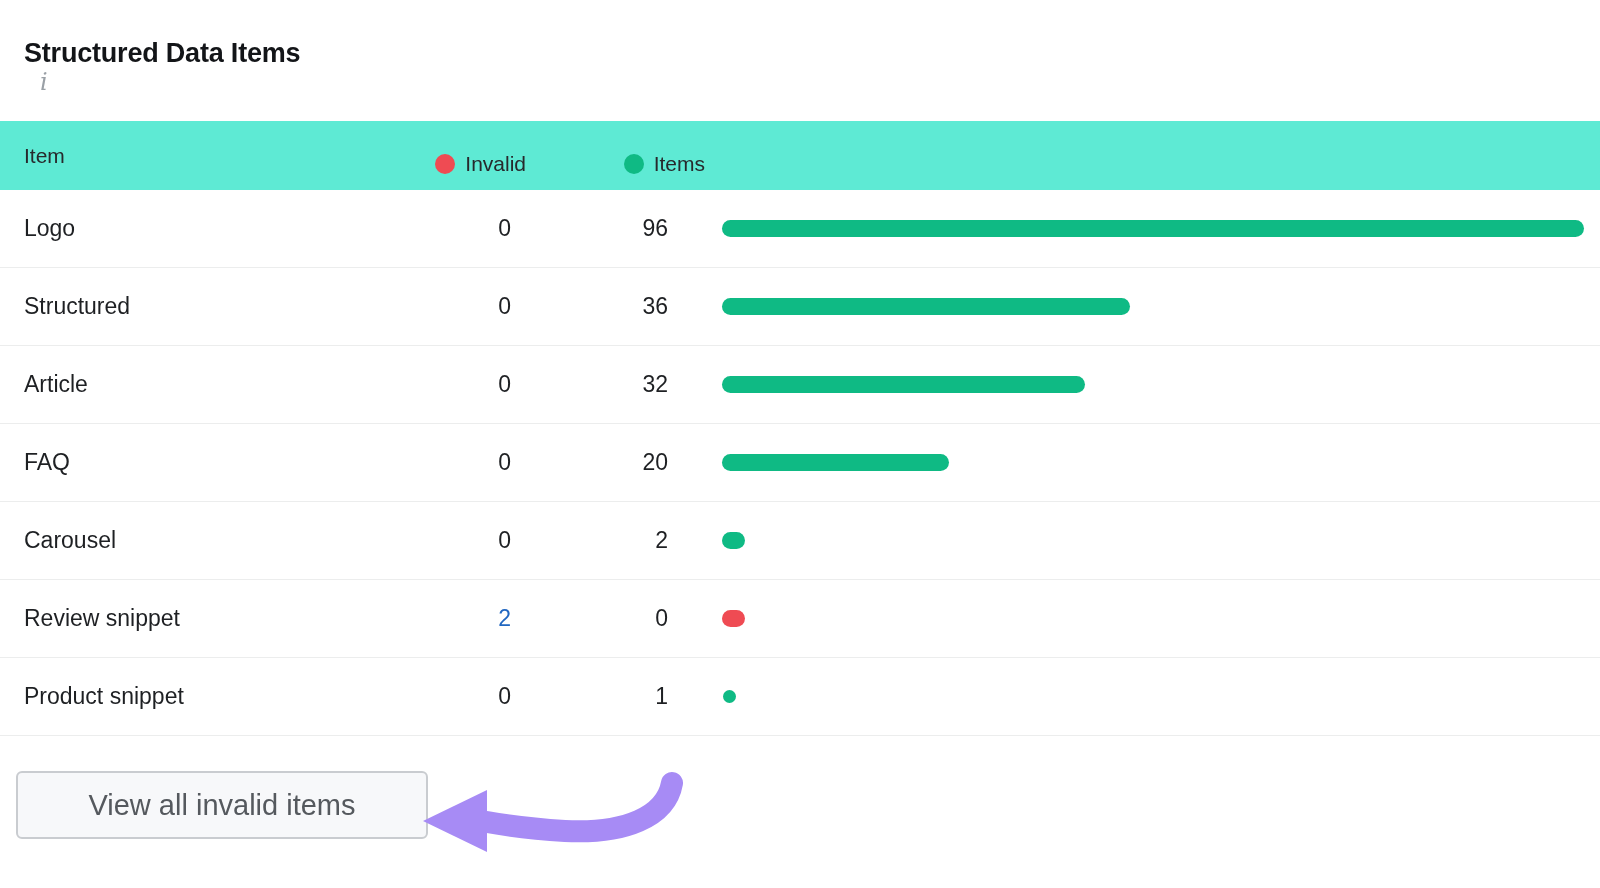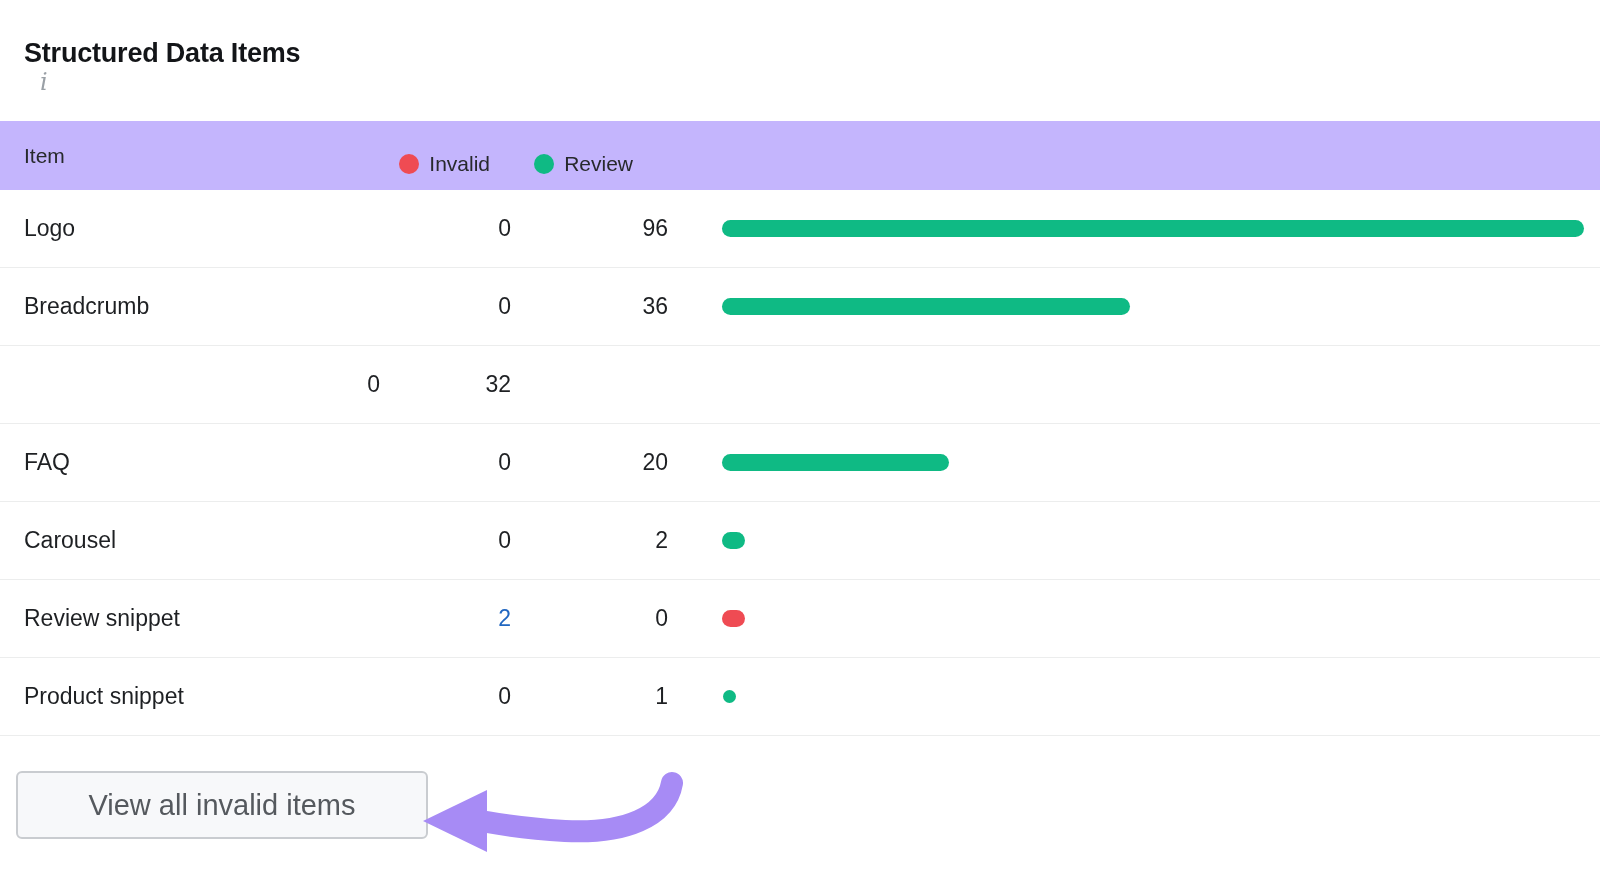--- a/index.html
+++ b/index.html
@@ -28,22 +28,22 @@
 
   
   .thead, .trow{
     display:grid;
     grid-template-columns:380px 131px 157px 32px 1fr;
     align-items:center;
   }
   .thead{
     margin-top:53px;
     height:69px;
-    background:#c4b5fd;
-    font-size:21px;color:#27292c;
+    background:#5eead4;
+    font-size:21px;color:#27292c;gap:36px;
   }
   .item-th{padding-left:24px;}
   .legend{display:flex;align-items:center;justify-content:flex-end;margin-top:16px;}
   .legend-invalid{padding-right:21px;}
   .legend-valid{padding-right:35px;}
   .dot{width:20px;height:20px;border-radius:50%;margin-right:10px;flex:0 0 auto;}
   .dot-invalid{background:var(--invalid);}
   .dot-valid{background:var(--valid);}
   .total-th{
     background:#e3e4e8;height:100%;
@@ -92,47 +92,48 @@
 </div>
 
 <div class="thead">
   <div class="item-th">Item</div>
   <div class="legend legend-invalid">
     <span class="dot dot-invalid"></span>
     <span>Invalid</span>
   </div>
   <div class="legend legend-valid">
     <span class="dot dot-valid"></span>
-    <span>Review</span>
+    <span>Items</span>
   </div>
   <div></div>
 </div>
 
 <div class="tbody">
   <div class="trow">
     <div class="item-label">Logo</div>
     <div class="num invalid-count">0</div>
     <div class="num valid-count">96</div>
     <div></div>
     <div class="bar-cell">
       <div class="bar" style="background: rgb(15, 186, 132); width: 100%;"></div>
     </div>
   </div>
 
   <div class="trow">
-    <div class="item-label">Breadcrumb</div>
+    <div class="item-label">Structured</div>
     <div class="num invalid-count">0</div>
     <div class="num valid-count">36</div>
     <div></div>
     <div class="bar-cell">
       <div class="bar" style="background: rgb(15, 186, 132); width: 47.3684%;"></div>
     </div>
   </div>
 
   <div class="trow">
+    <div class="item-label">Article</div>
     <div class="num invalid-count">0</div>
     <div class="num valid-count">32</div>
     <div></div>
     <div class="bar-cell">
       <div class="bar" style="background: rgb(15, 186, 132); width: 42.1053%;"></div>
     </div>
   </div>
 
   <div class="trow">
     <div class="item-label">FAQ</div>

